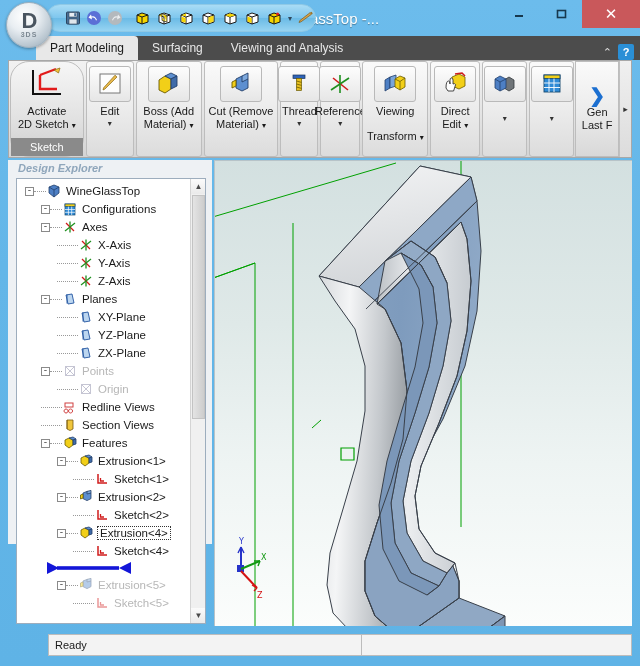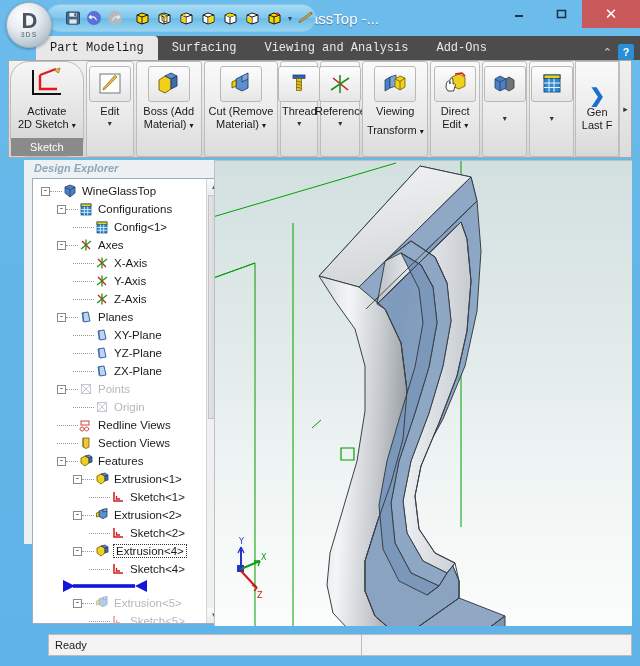--- a/index.html
+++ b/index.html
@@ -71,21 +71,21 @@
   .wc.close { width: 58px; background: #c9585b; color: #fff; font-size: 15px; }
 
   
   .ribbon-tabs {
     position: absolute; left: 36px; top: 36px; width: 604px; height: 24px;
     background: #4c4c4c;
     display: flex; align-items: flex-end;
   }
   .rtab {
     height: 24px; padding: 0 14px; display: flex; align-items: center;
-    font-size: 12px; color: #e8e8e8; font-family: Liberation Mono, monospace;
+    font-size: 12px; color: #e8e8e8;
   }
   .rtab.active {
     background: #e8e8e8; color: #1a1a1a;
     border-top-left-radius: 4px; border-top-right-radius: 4px;
     height: 24px;
   }
   .ribbon-right {
     margin-left: auto; display: flex; align-items: center; gap: 6px; padding-right: 6px;
   }
   .rcollapse { font-size: 11px; color: #dcdcdc; }
@@ -144,21 +144,21 @@
     font-size: 9px; color: #333;
   }
 
   
   .main {
     position: absolute; left: 8px; top: 160px; width: 624px; height: 472px;
   }
 
   
   .explorer {
-    position: absolute; left: 16px; top: 0; width: 204px; height: 384px;
+    position: absolute; left: 0; top: 0; width: 204px; height: 384px;
     background: #eef1f4;
   }
   .explorer-title {
     height: 16px; padding-left: 10px;
     font-size: 11px; font-weight: bold; font-style: italic; color: #8fa6bb;
     display: flex; align-items: center;
     background: #eef1f4;
   }
   .tree-box {
     position: absolute; left: 8px; top: 18px; width: 190px; height: 446px;
@@ -335,21 +335,20 @@
           </svg>
       </div>
       <div class="wc close">✕</div>
     </div>
   </div>
 
   <div class="ribbon-tabs">
     <div class="rtab active">Part Modeling</div>
     <div class="rtab">Surfacing</div>
     <div class="rtab">Viewing and Analysis</div>
-    <div class="rtab">Add-Ons</div>
     <div class="ribbon-right">
       <div class="rcollapse">⌃</div>
       <div class="rhelp">?</div>
     </div>
   </div>
 
   <div class="ribbon">
 
     <div class="rgroup first" style="width:74px;border-radius:19px;">
       <div class="ricon-box plain">
@@ -427,21 +426,21 @@
     <div class="rgroup" style="width:66px;">
       <div class="ricon-box">
         <svg width="28" height="24" viewBox="0 0 28 24">
           <path d="M4 8 L9 5 L9 16 L4 19 Z" fill="#4d7fc4" stroke="#22406c" stroke-width=".8"></path>
           <path d="M9 5 L15 3 L15 14 L9 16 Z" fill="#79a5da" stroke="#22406c" stroke-width=".8"></path>
           <path d="M14 7 L19 4 L24 6 L24 15 L19 18 L14 15 Z" fill="#f2cf18" stroke="#6a5a00" stroke-width=".8"></path>
           <path d="M14 7 L19 9.5 L24 6 M19 9.5 L19 18" fill="none" stroke="#6a5a00" stroke-width=".8"></path>
         </svg>
       </div>
       <div class="rlabel">Viewing</div>
-      <div class="rlabel" style="margin-top:6px;"><span>Transform</span> <span class="dd">▾</span></div>
+      <div class="rlabel" style="margin-top:12px;"><span>Transform</span> <span class="dd">▾</span></div>
     </div>
 
     <div class="rgroup" style="width:50px;">
       <div class="ricon-box">
         <svg width="28" height="24" viewBox="0 0 28 24">
           <path d="M11 5 L18 2 L24 5 L24 14 L18 17 L11 14 Z" fill="#f2cf18" stroke="#6a5a00" stroke-width=".8"></path>
           <path d="M14 2 L21 1 L24 4" stroke="#d01b1b" stroke-width="1.6" fill="none"></path>
           <path d="M5 16 Q5 9 7.5 9 Q9 9 9 12 L9 8 Q9 6 10.6 6 Q12 6 12 8.2 L12 12 Q13.6 11 14.6 12.6 L12.6 19 L7 19 Z" fill="#fdfdfd" stroke="#333" stroke-width=".9"></path>
         </svg>
       </div>
@@ -504,32 +503,20 @@
               <span class="tbox">-</span>
               <span class="tdots"></span>
               <span class="ticon" style="opacity: 1;">
                 <svg width="14" height="14" viewBox="0 0 14 14">
                   <rect x="2" y="2" width="10" height="11" fill="#2f8ad6" stroke="#16486e" stroke-width=".7"></rect>
                   <rect x="2" y="2" width="10" height="2.6" fill="#f2cf18" stroke="#16486e" stroke-width=".7"></rect>
                   <path d="M5.4 4.6 L5.4 13 M8.7 4.6 L8.7 13 M2 7.5 L12 7.5 M2 10.3 L12 10.3" stroke="#fff" stroke-width=".7"></path>
                 </svg>
               </span>
               <span class="tlabel">Configurations</span>
-            </div>
-            <div class="trow">
-              <span style="display: inline-block; flex: 0 0 auto; width: 40px;"></span>
-              <span class="tdots" style="width: 21px;"></span>
-              <span class="ticon" style="opacity: 1;">
-                <svg width="14" height="14" viewBox="0 0 14 14">
-                  <rect x="2" y="2" width="10" height="11" fill="#2f8ad6" stroke="#16486e" stroke-width=".7"></rect>
-                  <rect x="2" y="2" width="10" height="2.6" fill="#f2cf18" stroke="#16486e" stroke-width=".7"></rect>
-                  <path d="M5.4 4.6 L5.4 13 M8.7 4.6 L8.7 13 M2 7.5 L12 7.5 M2 10.3 L12 10.3" stroke="#fff" stroke-width=".7"></path>
-                </svg>
-              </span>
-              <span class="tlabel">Config&lt;1&gt;</span>
             </div>
             <div class="trow">
               <span style="display: inline-block; flex: 0 0 auto; width: 24px;"></span>
               <span class="tbox">-</span>
               <span class="tdots"></span>
               <span class="ticon" style="opacity: 1;">
                 <svg width="14" height="14" viewBox="0 0 14 14">
                   <path d="M2 11 L12 3" stroke="#1d8f1d" stroke-width="1.3"></path>
                   <path d="M3 3 L11 11" stroke="#d01b1b" stroke-width="1.3"></path>
                   <path d="M7 1.5 L7 12.5" stroke="#1d8f1d" stroke-width="1.3"></path>

